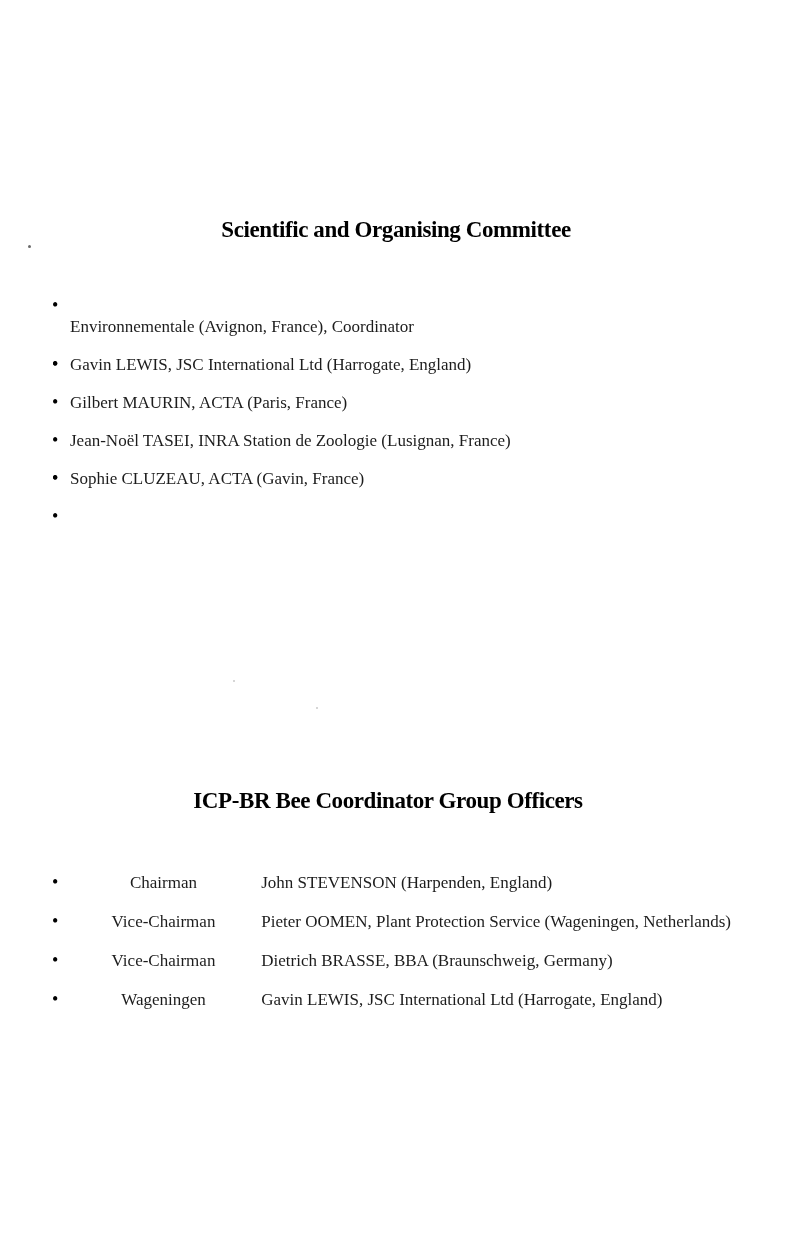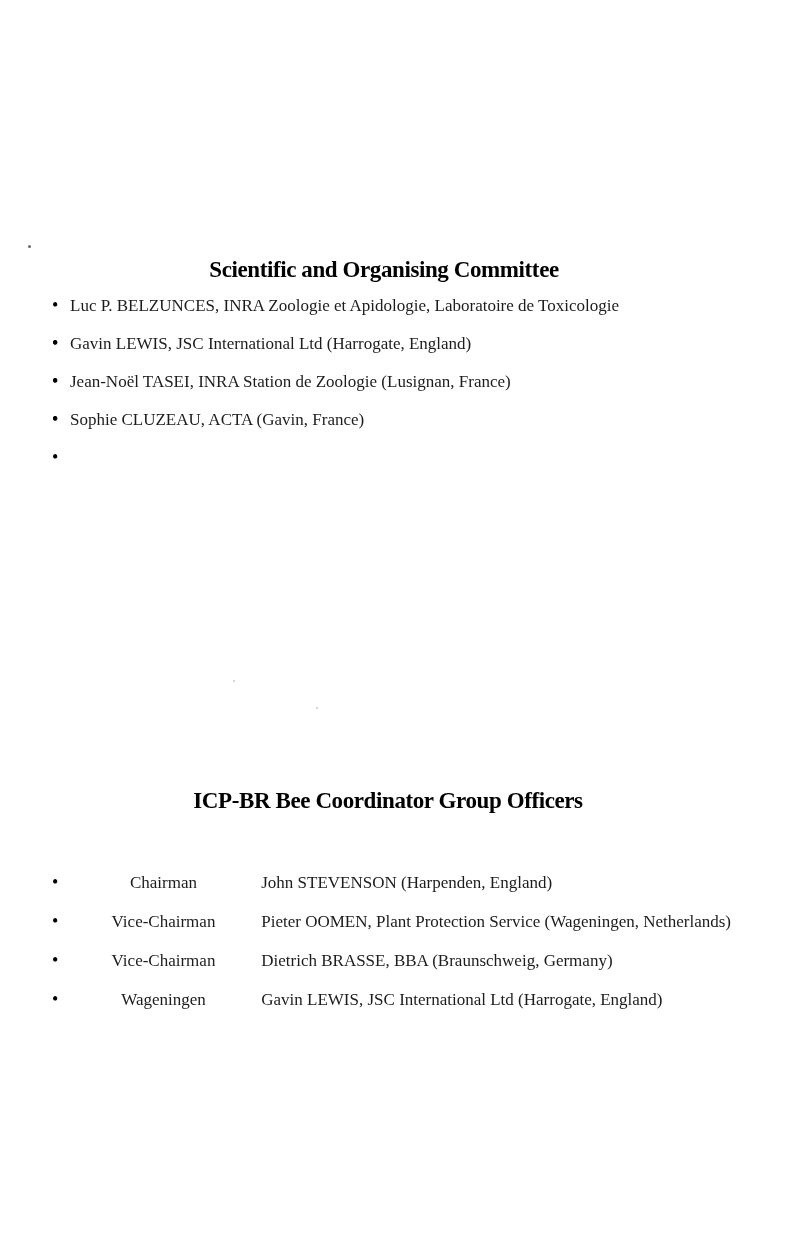--- a/index.html
+++ b/index.html
@@ -21,23 +21,22 @@
     text-align: center;
     font-weight: bold;
     font-size: 23px;
     line-height: 28px;
     letter-spacing: -0.4px;
     color: #000000;
     white-space: nowrap;
   }
   #committee-heading {
     top: 216px;
-    left: 0;
+    left: 12px;
     width: 768px;
-    margin-top: 40px;
   }
   #officers-heading {
     top: 787px;
     left: 0;
     width: 776px;
   }
   ul.doc-list {
     position: absolute;
     top: 295px;
     left: 52px;
@@ -91,31 +90,32 @@
 </head>
 <body>
 
 <div class="page">
 
   <div id="committee-heading" class="heading">Scientific and Organising Committee</div>
 
   <ul class="doc-list">
     <li>
       <span class="bullet">•</span>
-      <span><span>Luc P. BELZUNCES, INRA Zoologie et Apidologie, Laboratoire de Toxicologie</span><br></span>
+      <span><br><span>Environnementale (Avignon, France), Coordinator</span></span>
     </li>
     <li>
       <span class="bullet">•</span>
     </li>
     <li>
       <span class="bullet">•</span>
       <span>Gavin LEWIS, JSC International Ltd (Harrogate, England)</span>
     </li>
     <li>
       <span class="bullet">•</span>
+      <span>Gilbert MAURIN, ACTA (Paris, France)</span>
     </li>
     <li>
       <span class="bullet">•</span>
       <span>Jean-Noël TASEI, INRA Station de Zoologie (Lusignan, France)</span>
     </li>
     <li>
       <span class="bullet">•</span>
     </li>
     <li>
       <span class="bullet">•</span>

